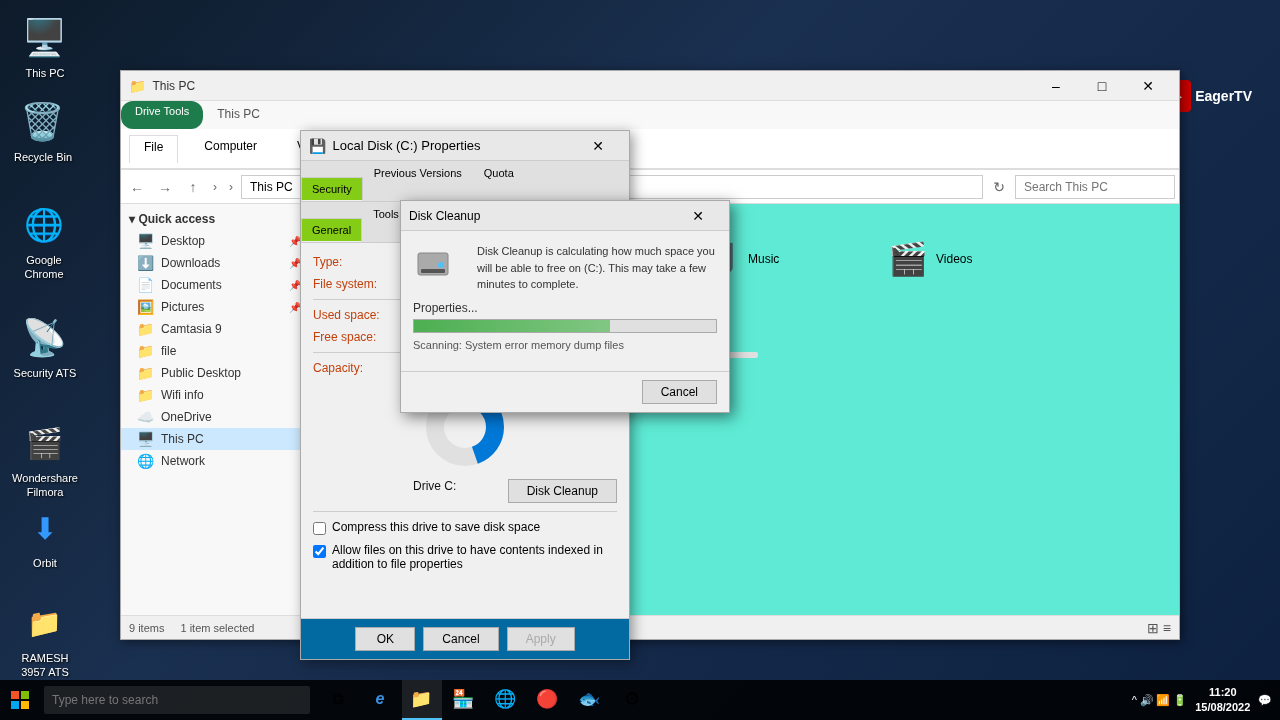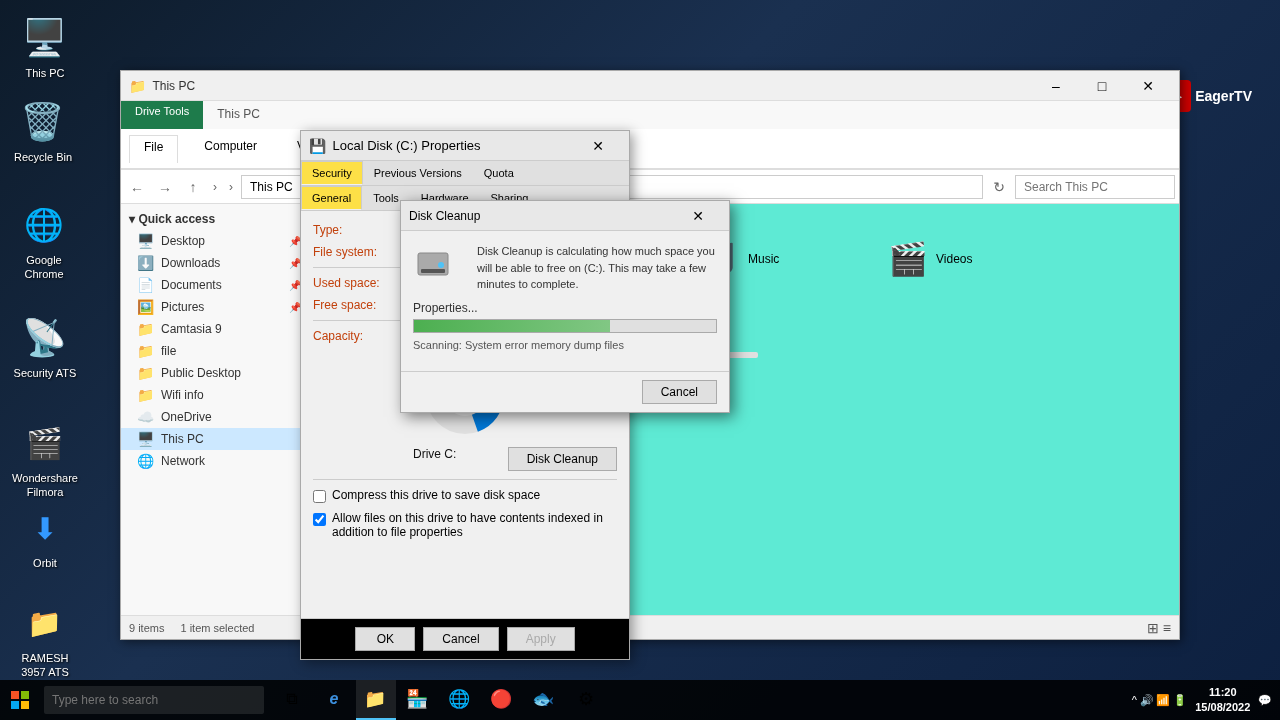--- a/index.html
+++ b/index.html
@@ -67,21 +67,21 @@
       align-items: center;
       justify-content: center;
       background: transparent;
       cursor: pointer;
     }
     .taskbar-search {
       background: rgba(255,255,255,0.1);
       border: none;
       border-radius: 2px;
       height: 28px;
-      width: 220px;
+      width: 266px;
       color: rgba(255,255,255,0.6);
       font-size: 12px;
       padding: 0 8px;
       margin-left: 4px;
     }
     .taskbar-icons {
       display: flex;
       align-items: center;
       margin-left: 8px;
       gap: 2px;
@@ -181,20 +181,21 @@
       border-top: 1px solid #ddd;
       border-left: 1px solid #ddd;
       border-right: 1px solid #ddd;
       border-bottom: none;
       color: #000;
     }
     .ribbon-tab.drive-tools {
       background: #1e7b4b;
       color: white;
       font-size: 11px;
+      border-radius: 12px;
     }
     .ribbon-tab.this-pc-label {
       font-size: 12px;
       color: #555;
       padding-top: 6px;
     }
     .ribbon-actions {
       height: 40px;
       display: flex;
       align-items: center;
@@ -399,23 +400,24 @@
       border-bottom: 1px solid #ccc;
       flex-wrap: wrap;
     }
     .dialog-tab {
       padding: 5px 10px;
       font-size: 11px;
       cursor: pointer;
       border: 1px solid transparent;
     }
     .dialog-tab.active {
-      background: #fde047;
+      background: #84cc16;
       border-color: #ccc;
       border-bottom-color: #f0f0f0;
+      margin-top: 16px;
     }
     .dialog-body {
       flex: 1;
       padding: 12px;
       overflow-y: auto;
       background: #f0f0f0;
     }
     .prop-row {
       display: flex;
       margin-bottom: 8px;
@@ -449,21 +451,21 @@
     }
     .prop-checkbox-row input[type=checkbox] {
       margin-top: 2px;
     }
     .dialog-footer {
       display: flex;
       justify-content: center;
       gap: 8px;
       padding: 8px;
       border-top: 1px solid #ccc;
-      background: #000000;
+      background: #0369a1;
     }
     .dlg-btn {
       padding: 4px 18px;
       font-size: 12px;
       background: #e0e0e0;
       border: 1px solid #aaa;
       cursor: pointer;
       min-width: 60px;
     }
     .dlg-btn.disabled { color: #aaa; cursor: default; }

